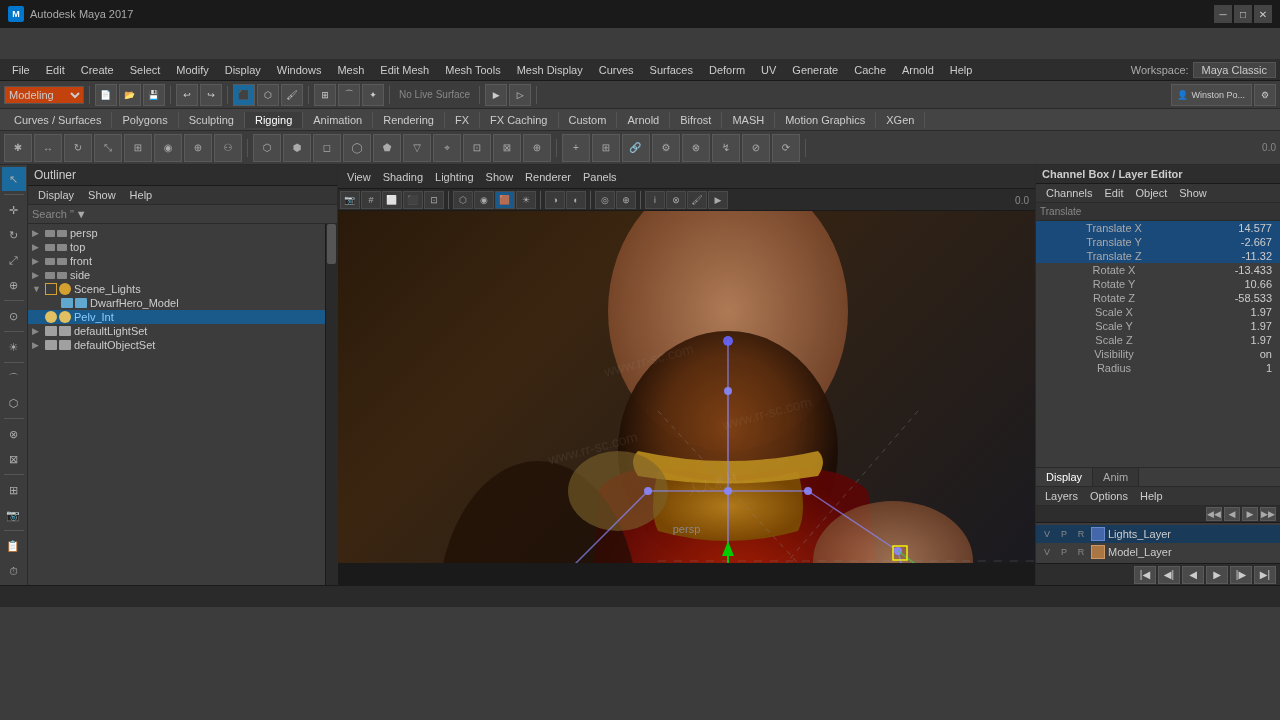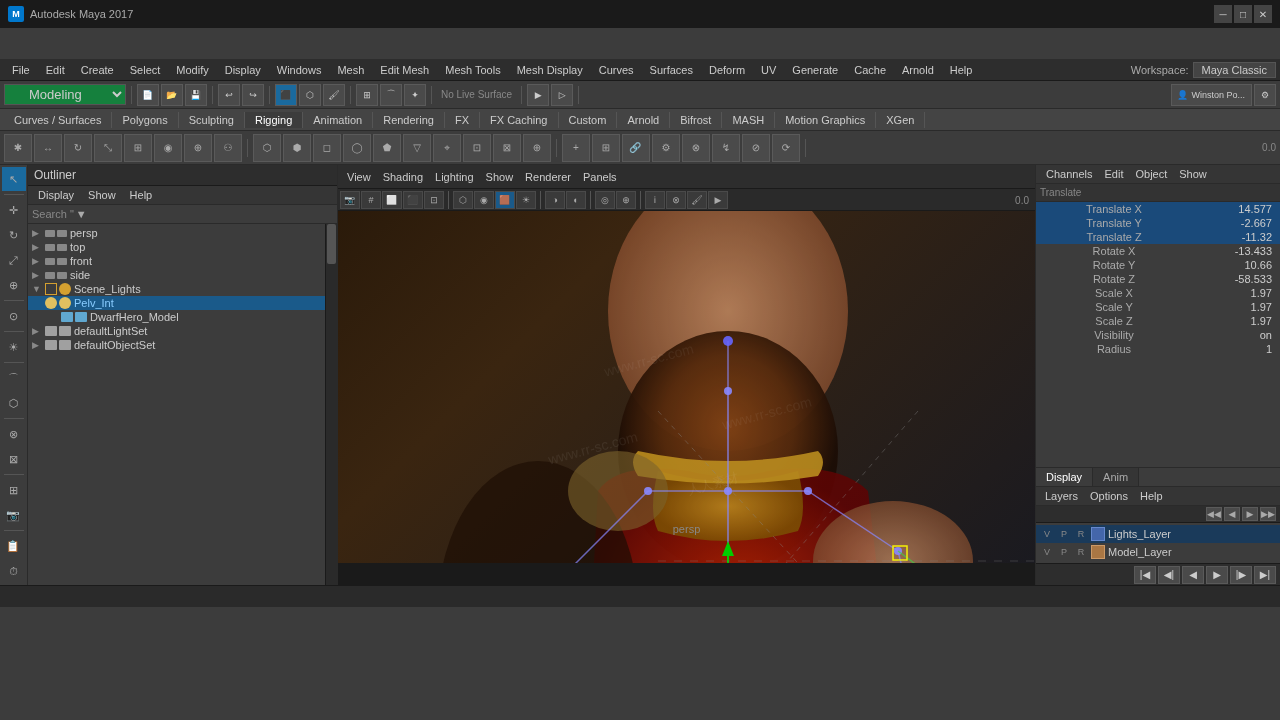--- a/index.html
+++ b/index.html
@@ -16,21 +16,21 @@
     #menubar { height: 22px; background: #2d2d2d; display: flex; align-items: center; padding: 0 4px; border-bottom: 1px solid #1a1a1a; margin-top: 31px; }
     .menu-item { padding: 2px 8px; color: #ccc; cursor: pointer; font-size: 11px; white-space: nowrap; }
     #menubar .workspace-right { margin-left: auto; display: flex; align-items: center; gap: 4px; font-size: 11px; color: #aaa; }
     .workspace-btn { background: #444; border: 1px solid #555; color: #ccc; padding: 1px 8px; cursor: pointer; font-size: 11px; }
 
     
     #main-toolbar { height: 28px; background: #3c3c3c; display: flex; align-items: center; padding: 0 4px; border-bottom: 1px solid #2a2a2a; gap: 2px; }
     .toolbar-sep { width: 1px; height: 18px; background: #555; margin: 0 3px; }
     .tb-btn { width: 22px; height: 22px; background: #4a4a4a; border: 1px solid #5a5a5a; color: #ccc; cursor: pointer; font-size: 9px; display: flex; align-items: center; justify-content: center; }
     .tb-btn.active { background: #1a6a9e; }
-    .tb-dropdown { background: #15803d; border: 1px solid #555; color: #ccc; padding: 1px 20px; cursor: pointer; font-size: 13px; min-width: 80px; }
+    .tb-dropdown { background: #c2410c; border: 1px solid #555; color: #ccc; padding: 1px 0; cursor: pointer; font-size: 11px; min-width: 80px; }
 
     
     #shelf-tabs { height: 22px; background: #444; display: flex; align-items: center; padding: 0 4px; border-bottom: 1px solid #2a2a2a; }
     .shelf-tab { padding: 2px 10px; color: #ccc; cursor: pointer; font-size: 11px; border-right: 1px solid #555; }
     .shelf-tab.active { background: #3c3c3c; color: #fff; }
 
     
     #shelf-icons { height: 34px; background: #3c3c3c; display: flex; align-items: center; padding: 2px 4px; border-bottom: 1px solid #2a2a2a; gap: 2px; overflow: hidden; }
     .shelf-icon { width: 28px; height: 28px; background: #4a4a4a; border: 1px solid #5a5a5a; display: flex; align-items: center; justify-content: center; cursor: pointer; font-size: 10px; color: #aaa; }
 
@@ -324,36 +324,36 @@
 
         <div class="tree-item">
           <span class="tree-arrow">▼</span>
           <span style="display:flex;gap:2px;align-items:center;">
             <span style="width:12px;height:12px;border:1px solid #d4a030;display:inline-block;"></span>
             <span style="width:12px;height:12px;background:#d4a030;border-radius:50%;display:inline-block;"></span>
           </span>
           <span>Scene_Lights</span>
         </div>
 
+        <div class="tree-item" style="padding-left:20px;">
+          <span class="tree-arrow"> </span>
+          <span style="display:flex;gap:2px;align-items:center;">
+            <span style="width:12px;height:10px;background:#60a8d0;display:inline-block;border-radius:1px;"></span>
+            <span style="width:12px;height:10px;background:#60a8d0;display:inline-block;border-radius:1px;"></span>
+          </span>
+          <span>DwarfHero_Model</span>
+        </div>
+
         <div class="tree-item selected">
           <span class="tree-arrow"> </span>
           <span style="display:flex;gap:2px;align-items:center;">
             <span style="width:12px;height:12px;background:#e0c060;border-radius:50%;display:inline-block;"></span>
             <span style="width:12px;height:12px;background:#e0c060;border-radius:50%;display:inline-block;"></span>
           </span>
           <span style="color:#88ccff;">Pelv_Int</span>
-        </div>
-
-        <div class="tree-item" style="padding-left:20px;">
-          <span class="tree-arrow"> </span>
-          <span style="display:flex;gap:2px;align-items:center;">
-            <span style="width:12px;height:10px;background:#60a8d0;display:inline-block;border-radius:1px;"></span>
-            <span style="width:12px;height:10px;background:#60a8d0;display:inline-block;border-radius:1px;"></span>
-          </span>
-          <span>DwarfHero_Model</span>
         </div>
 
         <div class="tree-item">
           <span class="tree-arrow">▶</span>
           <span style="display:flex;gap:2px;align-items:center;">
             <span style="width:12px;height:10px;background:#a0a0a0;display:inline-block;border-radius:1px;"></span>
             <span style="width:12px;height:10px;background:#a0a0a0;display:inline-block;border-radius:1px;"></span>
           </span>
           <span>defaultLightSet</span>
         </div>
@@ -516,20 +516,21 @@
         <div style="position:absolute;top:65%;left:30%;color:rgba(255,255,255,0.07);font-size:14px;font-family:Arial;pointer-events:none;text-align:center;transform:rotate(-15deg);">www.rr-sc.com</div>
         <div style="position:absolute;top:75%;left:50%;color:rgba(255,255,255,0.07);font-size:13px;font-family:Arial;pointer-events:none;text-align:center;transform:rotate(-15deg);">人人素材</div>
       </div>
 
       <div id="viewport-label">persp</div>
     </div>
 
   </div>
 
   <div id="right-panel">
+    <div id="channel-box-header">Channel Box / Layer Editor</div>
     <div id="channel-menubar">
       <span class="ch-menu">Channels</span>
       <span class="ch-menu">Edit</span>
       <span class="ch-menu">Object</span>
       <span class="ch-menu">Show</span>
     </div>
 
     <div id="channel-table">
 
       <div class="ch-section">

